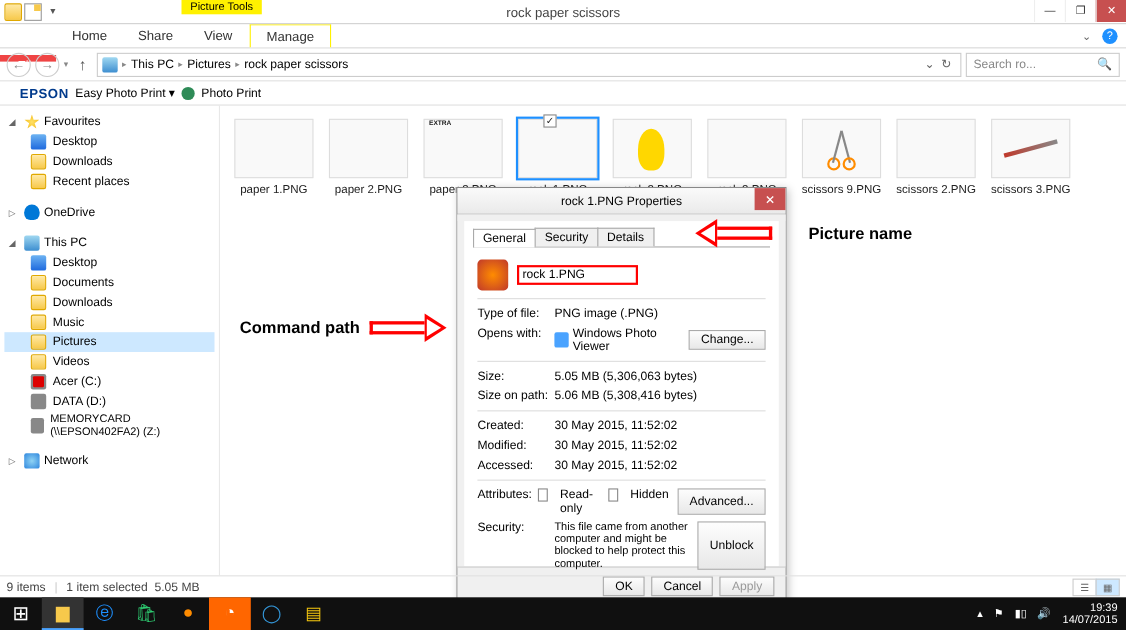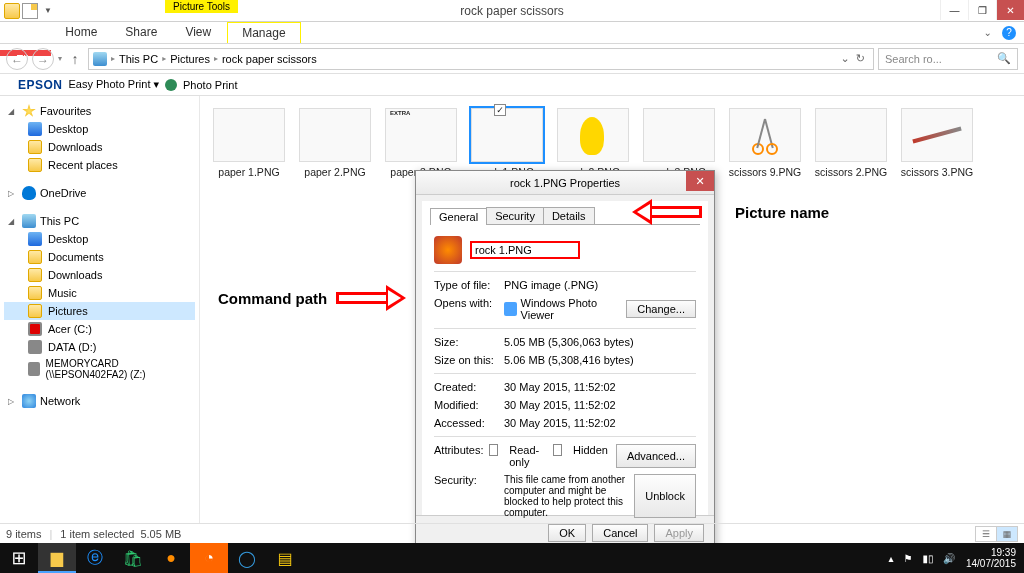--- a/index.html
+++ b/index.html
@@ -238,20 +238,24 @@
         </div>
       <div class="nav-item">
           <span class="ico folder"></span>
           <span>Music</span>
         </div>
       <div class="nav-item sel">
           <span class="ico folder"></span>
           <span>Pictures</span>
         </div>
       <div class="nav-item">
+          <span class="ico folder"></span>
+          <span>Videos</span>
+        </div>
+      <div class="nav-item">
           <span class="ico disk acer"></span>
           <span>Acer (C:)</span>
         </div>
       <div class="nav-item">
           <span class="ico disk"></span>
           <span>DATA (D:)</span>
         </div>
       <div class="nav-item" style="font-size:10px">
           <span class="ico disk"></span>
           <span>MEMORYCARD (\\EPSON402FA2) (Z:)</span>
@@ -315,21 +319,21 @@
             <span>Windows Photo Viewer</span>
             <button class="dlg-btn" style="margin-left:auto">Change...</button>
           </div>
         </div>
       <hr class="dlg-hr">
       <div class="dlg-row">
           <div class="dlg-label">Size:</div>
           <div class="dlg-val">5.05 MB (5,306,063 bytes)</div>
         </div>
       <div class="dlg-row">
-          <div class="dlg-label">Size on this:</div>
+          <div class="dlg-label">Size on path:</div>
           <div class="dlg-val">5.06 MB (5,308,416 bytes)</div>
         </div>
       <hr class="dlg-hr">
       <div class="dlg-row">
           <div class="dlg-label">Created:</div>
           <div class="dlg-val">30 May 2015, 11:52:02</div>
         </div>
       <div class="dlg-row">
           <div class="dlg-label">Modified:</div>
           <div class="dlg-val">30 May 2015, 11:52:02</div>

